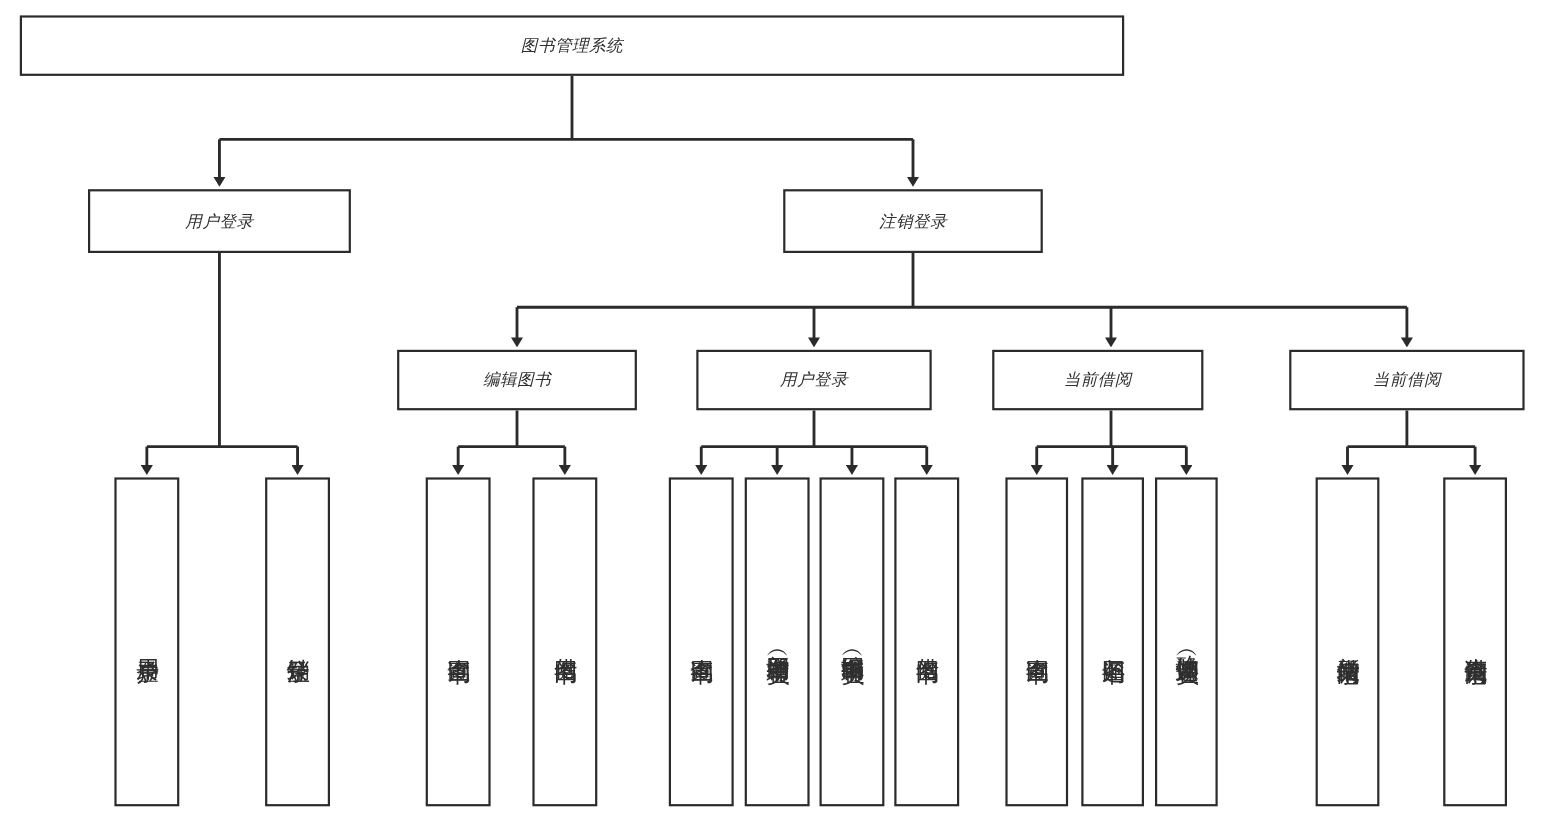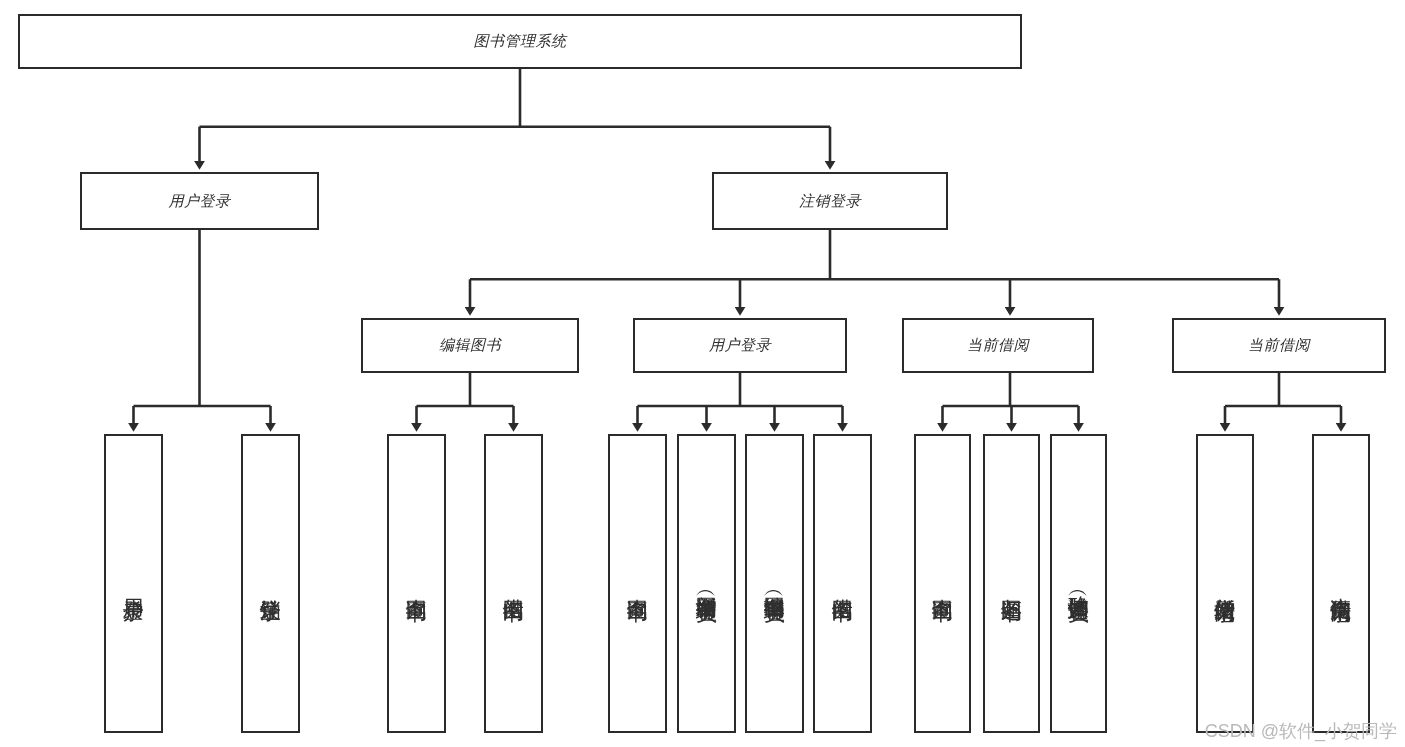--- a/index.html
+++ b/index.html
@@ -169,14 +169,13 @@
         <span class="vtext">确认归还（管理员）</span>
       </div>
       <div class="node vert" style="left: 1196px; top: 434px; width: 58px; height: 299px;">
         <span class="vtext">新增借阅记录</span>
       </div>
       <div class="node vert" style="left: 1312px; top: 434px; width: 58px; height: 299px;">
         <span class="vtext">查询借阅记录</span>
       </div>
     </div>
 
-  <div id="watermark">CSDN @软件_小贺同学</div>
 </div>
 
 </body></html>

